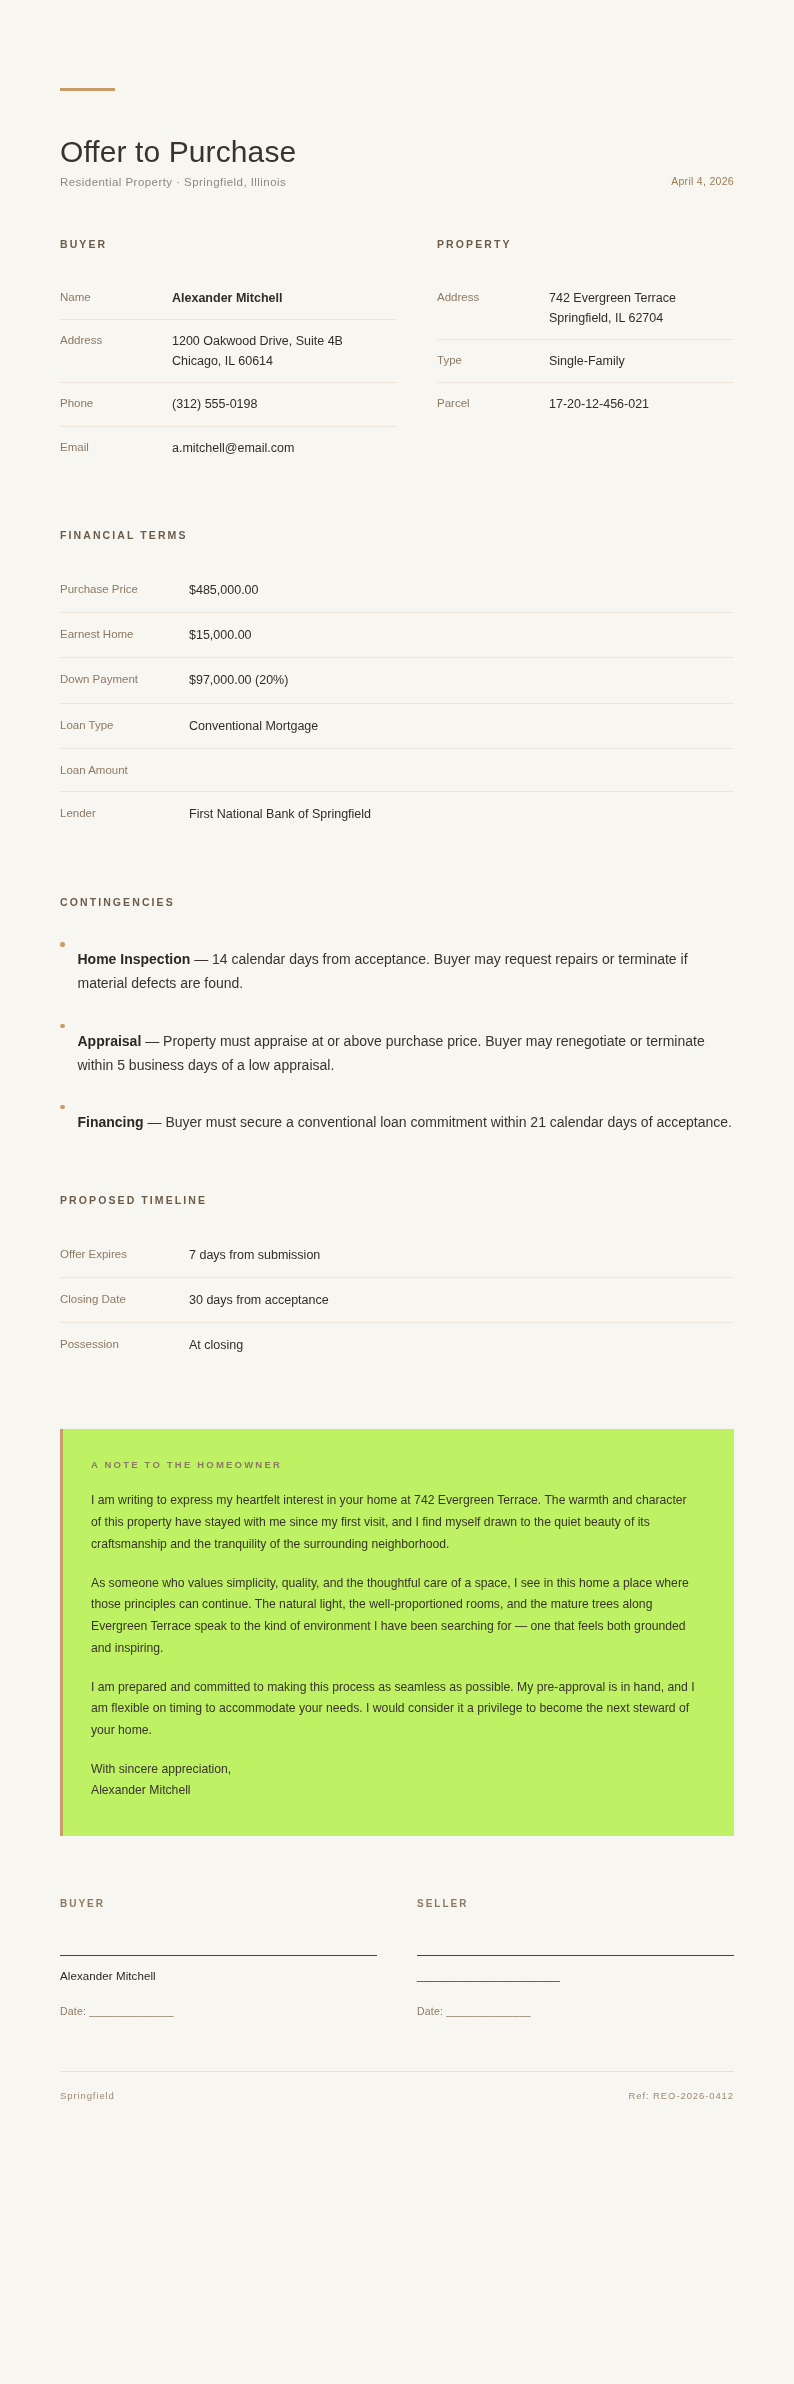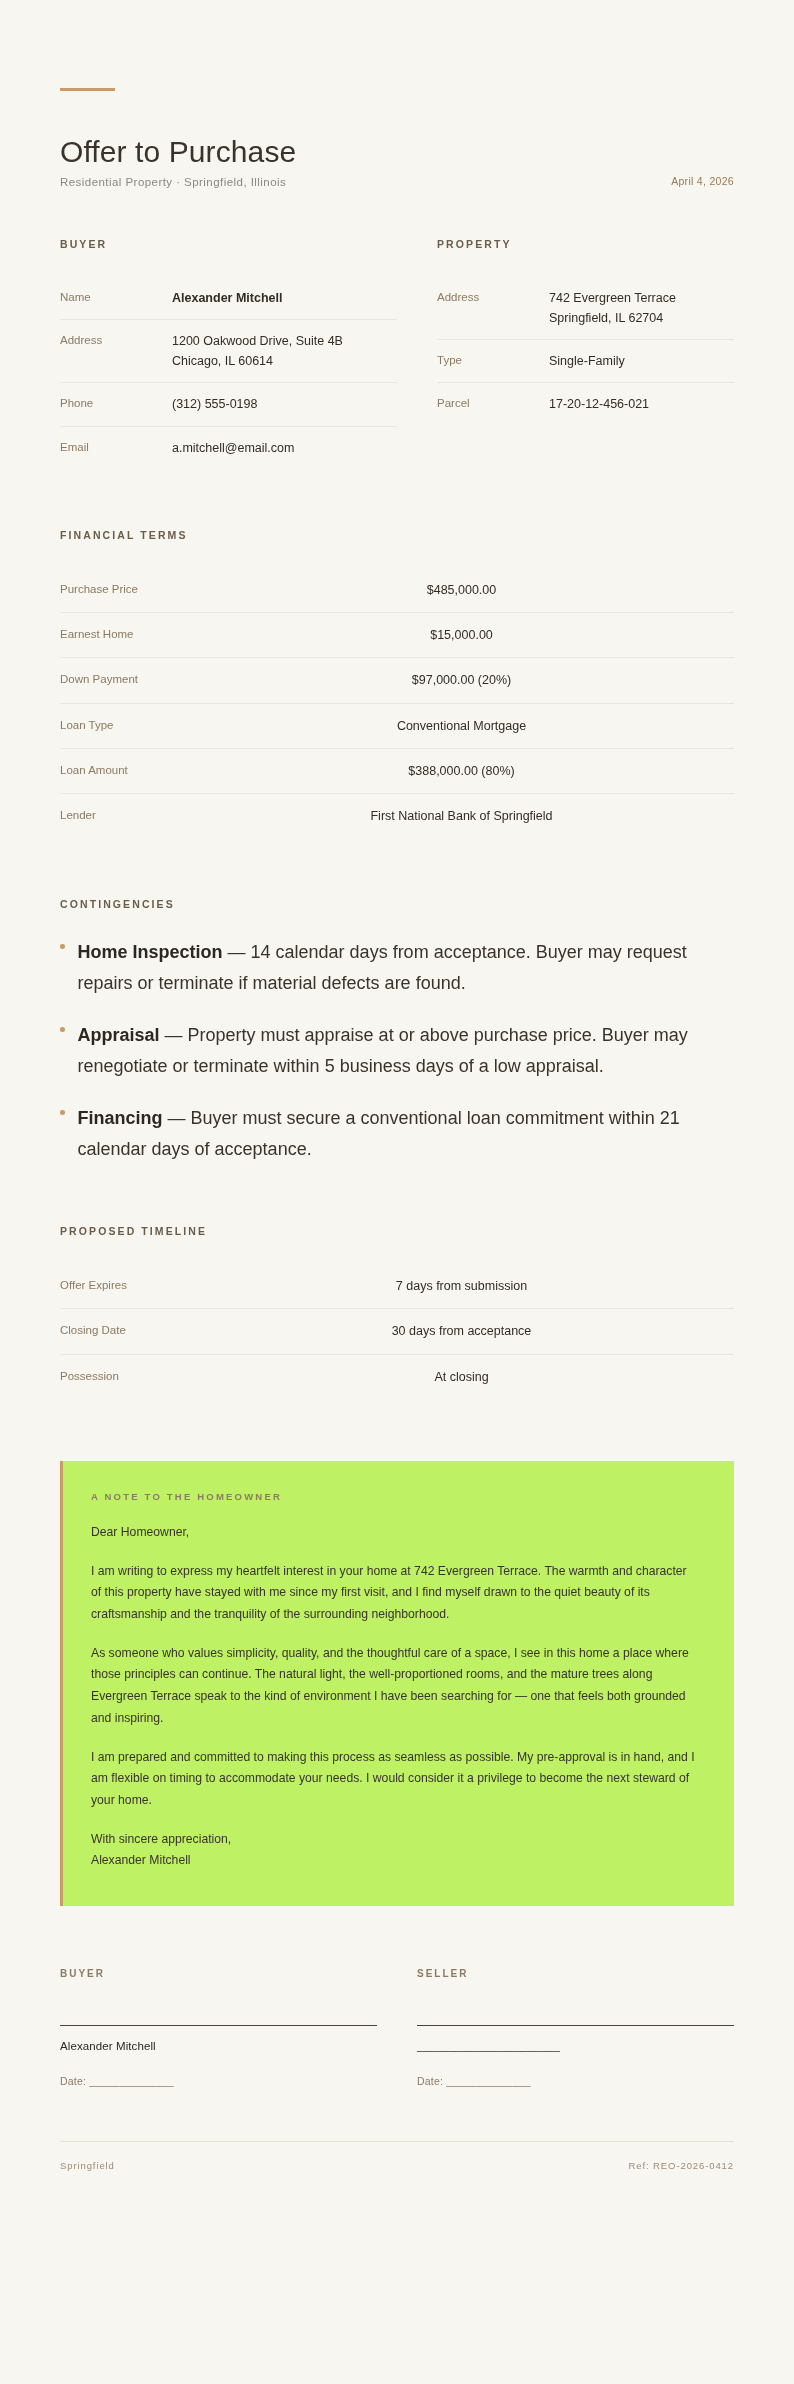--- a/index.html
+++ b/index.html
@@ -115,43 +115,44 @@
     word-wrap: break-word;
   }
   .kv-val.strong { font-weight: 700; }
 
   
   .block { margin-top: 60px; }
   .block > .section-label { display: block; margin-bottom: 27px; }
 
   .table .kv-row { padding: 12px 0; }
   .table .kv-key { flex: 0 0 115px; }
-  .table .kv-val { font-size: 12.5px; text-align: center; }
+  .table .kv-val { font-size: 12.5px; }
 
   
   .bullets { margin-top: 4px; }
   .bullet-item {
     display: flex;
     gap: 13px;
     margin-bottom: 21px;
   }
   .bullet-item:last-child { margin-bottom: 0; }
 
   .bullet-dot {
     flex: 0 0 auto;
     width: 4.5px;
     height: 4.5px;
     border-radius: 50%;
     background: #C99B68;
     margin-top: 7px;
   }
   .bullet-text {
-    font-size: 18px;
+    font-size: 14px;
     line-height: 1.72;
     color: #3A332C;
+    margin-top: 12px;
   }
   .bullet-term { font-weight: 700; color: #2D2721; }
 
   
   .note {
     margin-top: 62px;
     background: #bef264;
     border-left: 3px solid #C99B68;
     padding: 30px 34px 34px 28px;
   }
@@ -295,21 +296,20 @@
         <div class="kv-row">
           <div class="kv-key">Down Payment</div>
           <div class="kv-val">$97,000.00 (20%)</div>
         </div>
         <div class="kv-row">
           <div class="kv-key">Loan Type</div>
           <div class="kv-val">Conventional Mortgage</div>
         </div>
         <div class="kv-row">
           <div class="kv-key">Loan Amount</div>
-          <div class="kv-val">$388,000.00 (80%)</div>
         </div>
         <div class="kv-row">
           <div class="kv-key">Lender</div>
           <div class="kv-val">First National Bank of Springfield</div>
         </div>
       </div>
     </div>
 
     <div class="block">
       <span class="section-label">CONTINGENCIES</span>
@@ -346,21 +346,20 @@
         </div>
         <div class="kv-row">
           <div class="kv-key">Possession</div>
           <div class="kv-val">At closing</div>
         </div>
       </div>
     </div>
 
     <div class="note">
       <span class="note-label">A NOTE TO THE HOMEOWNER</span>
-      <p>Dear Homeowner,</p>
       <p>I am writing to express my heartfelt interest in your home at 742 Evergreen Terrace. The warmth and character of this property have stayed with me since my first visit, and I find myself drawn to the quiet beauty of its craftsmanship and the tranquility of the surrounding neighborhood.</p>
       <p>As someone who values simplicity, quality, and the thoughtful care of a space, I see in this home a place where those principles can continue. The natural light, the well-proportioned rooms, and the mature trees along Evergreen Terrace speak to the kind of environment I have been searching for — one that feels both grounded and inspiring.</p>
       <p>I am prepared and committed to making this process as seamless as possible. My pre-approval is in hand, and I am flexible on timing to accommodate your needs. I would consider it a privilege to become the next steward of your home.</p>
       <p class="signoff">With sincere appreciation,
 Alexander Mitchell</p>
     </div>
 
     <div class="signatures">
       <div class="sig-col">
         <span class="section-label">BUYER</span>

